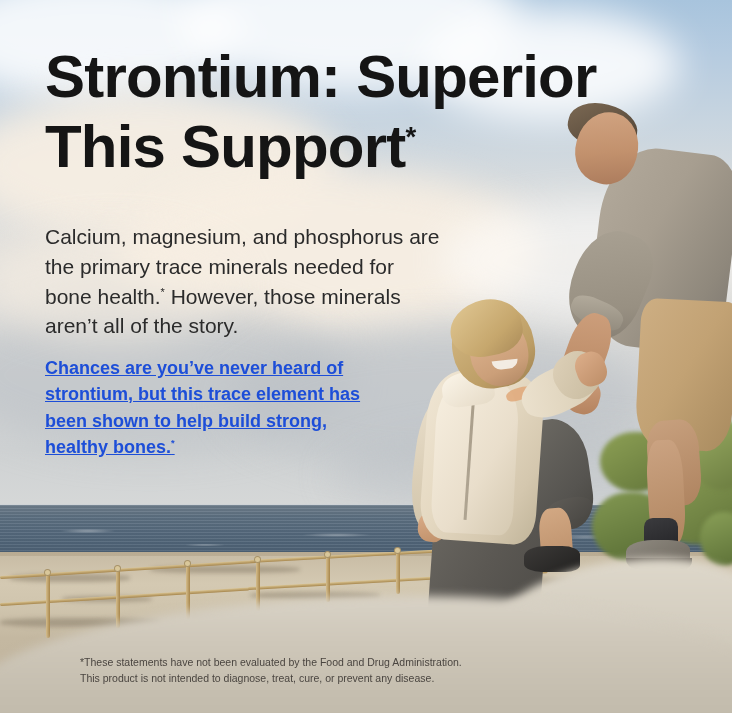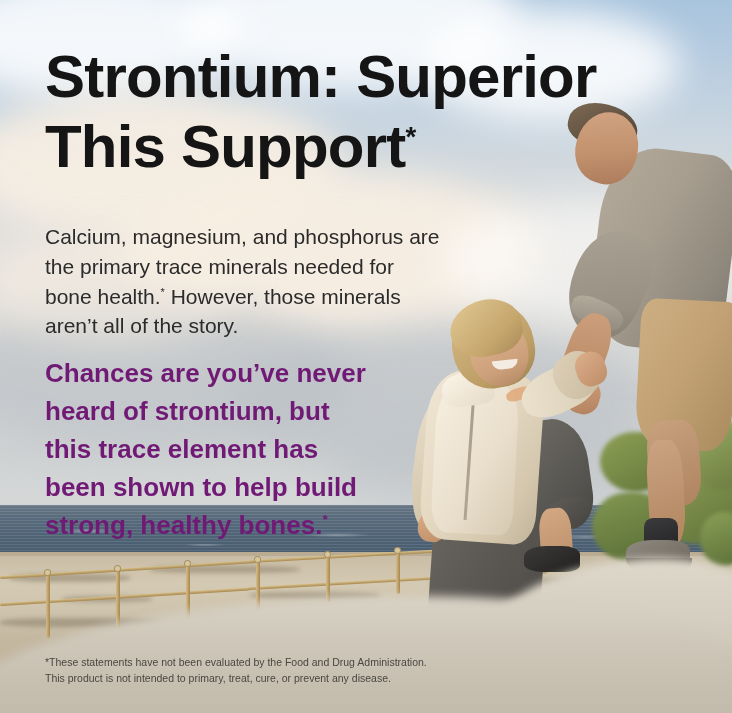--- a/index.html
+++ b/index.html
@@ -372,41 +372,42 @@
   .intro .star {
     font-size:0.52em;
     vertical-align:super;
     line-height:0;
   }
 
   .emphasis {
     position:absolute;
     left:45px; top:355px;
     width:330px;
-    font-size:26px;
+    font-size:18px;
     font-weight:700;
     line-height:1.46;
-    color:#701a75;
+    color:#1d4ed8;
+    text-decoration:underline;
   }
   .emphasis .star {
     font-size:0.52em;
     vertical-align:super;
     line-height:0;
   }
 
   .disclaimer {
     position:absolute;
     left:45px; top:655px;
     width:450px;
     font-size:10.5px;
     font-weight:400;
     line-height:1.5;
     color:#4a4540;
   }
-  .disclaimer .line { display:block; white-space:nowrap; }
+  .disclaimer .line { display:block; white-space:nowrap;margin-left:35px; }
 </style>
 </head>
 <body>
 
 <div class="stage">
 
   <div class="photo">
 
     <div class="sky"></div>
 
@@ -511,17 +512,17 @@
   <div class="content">
 
     <h1 class="headline"><span>Strontium: Superior</span><br><span>This Support</span><span class="star">*</span></h1>
 
     <p class="intro"><span>Calcium, magnesium, and phosphorus are the primary trace minerals needed for bone health.</span><span class="star">*</span><span> However, those minerals aren’t all of the story.</span></p>
 
     <p class="emphasis"><span>Chances are you’ve never heard of strontium, but this trace element has been shown to help build strong, healthy bones.</span><span class="star">*</span></p>
 
     <div class="disclaimer">
       <span class="line">*These statements have not been evaluated by the Food and Drug Administration.</span>
-      <span class="line">This product is not intended to primary, treat, cure, or prevent any disease.</span>
+      <span class="line">This product is not intended to diagnose, treat, cure, or prevent any disease.</span>
     </div>
 
   </div>
 </div>
 
 </body></html>

